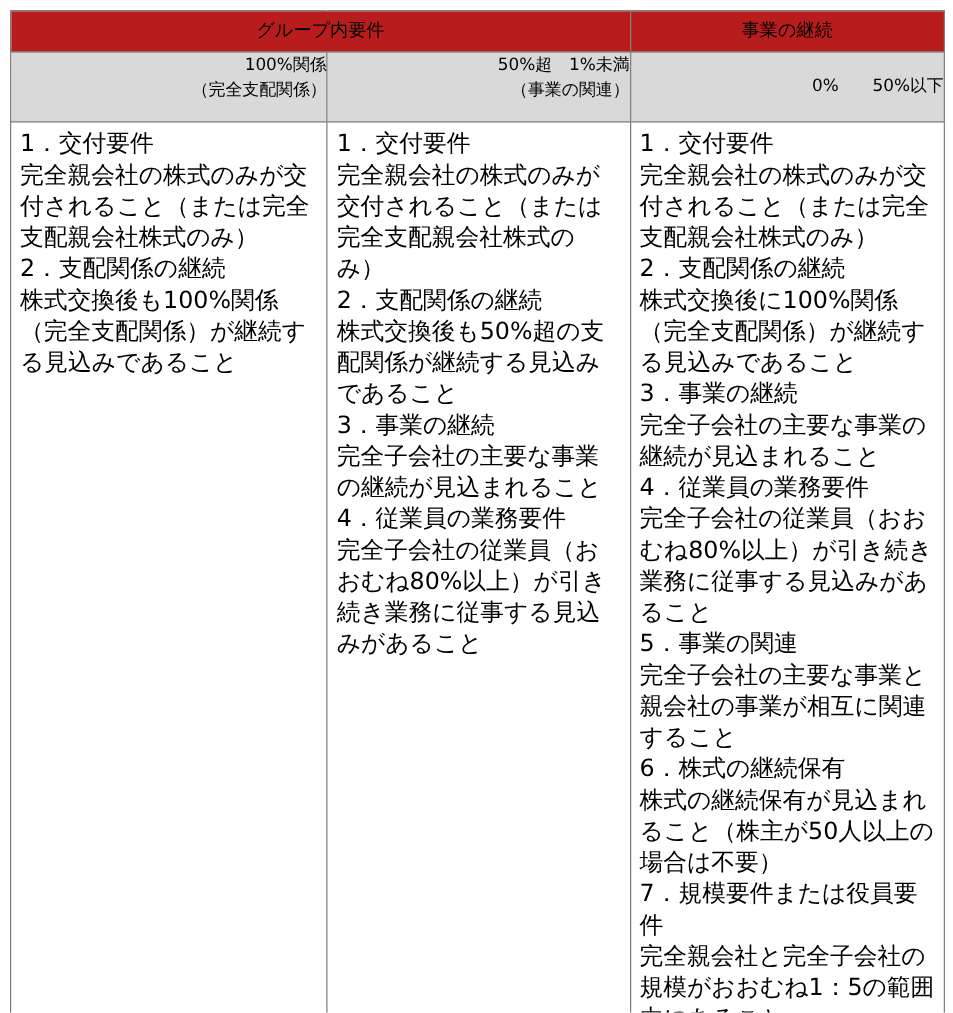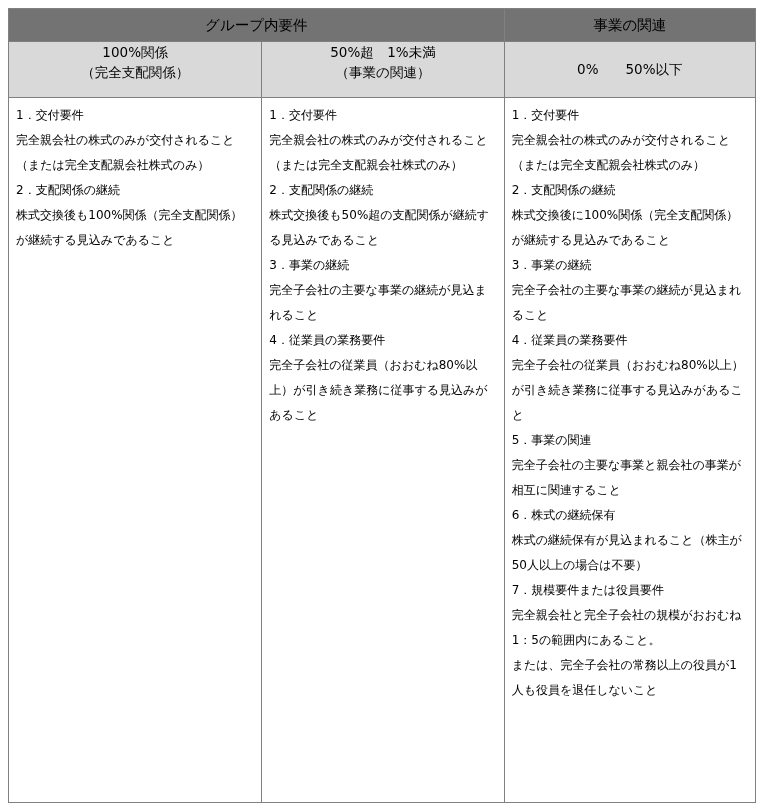--- a/index.html
+++ b/index.html
@@ -26,42 +26,42 @@
     width: 748px;
     margin: 8px 0 0 8px;
     border: 1px solid #808080;
   }
   table.req-table td {
     border: 1px solid #808080;
     vertical-align: top;
     padding: 0;
   }
   .hdr-group {
-    background: #737373;
+    background: #b91c1c;
     text-align: center;
     font-size: 14.5px;
     height: 32px;
     line-height: 32px;
     color: #000;
   }
   .hdr-sub {
     background: #d9d9d9;
-    text-align: center;
+    text-align: right;
     font-size: 13.5px;
     color: #000;
     padding: 6px 4px 7px 4px;
   }
   .hdr-sub .l1 { display: block; line-height: 20px; }
   .hdr-sub .l2 { display: block; line-height: 20px; }
   .hdr-sub.single {
     padding-top: 17px;
     padding-bottom: 18px;
   }
   .cell-body {
-    font-size: 12px;
+    font-size: 19px;
     line-height: 25px;
     padding: 5px 7px 8px 7px;
     white-space: pre-wrap;
     word-break: break-all;
   }
   .col-a { width: 253px; }
   .col-b { width: 242px; }
   .col-c { width: 251px; }
   .body-row td { height: 704px; }
 </style>
@@ -71,21 +71,21 @@
 <div class="page">
   <table class="req-table">
     <colgroup>
       <col class="col-a">
       <col class="col-b">
       <col class="col-c">
     </colgroup>
     <tbody>
       <tr>
         <td class="hdr-group" colspan="2">グループ内要件</td>
-        <td class="hdr-group">事業の関連</td>
+        <td class="hdr-group">事業の継続</td>
       </tr>
       <tr>
         <td class="hdr-sub">
           <span class="l1">100%関係</span>
           <span class="l2">（完全支配関係）</span>
         </td>
         <td class="hdr-sub">
           <span class="l1">50%超　1%未満</span>
           <span class="l2">（事業の関連）</span>
         </td>

